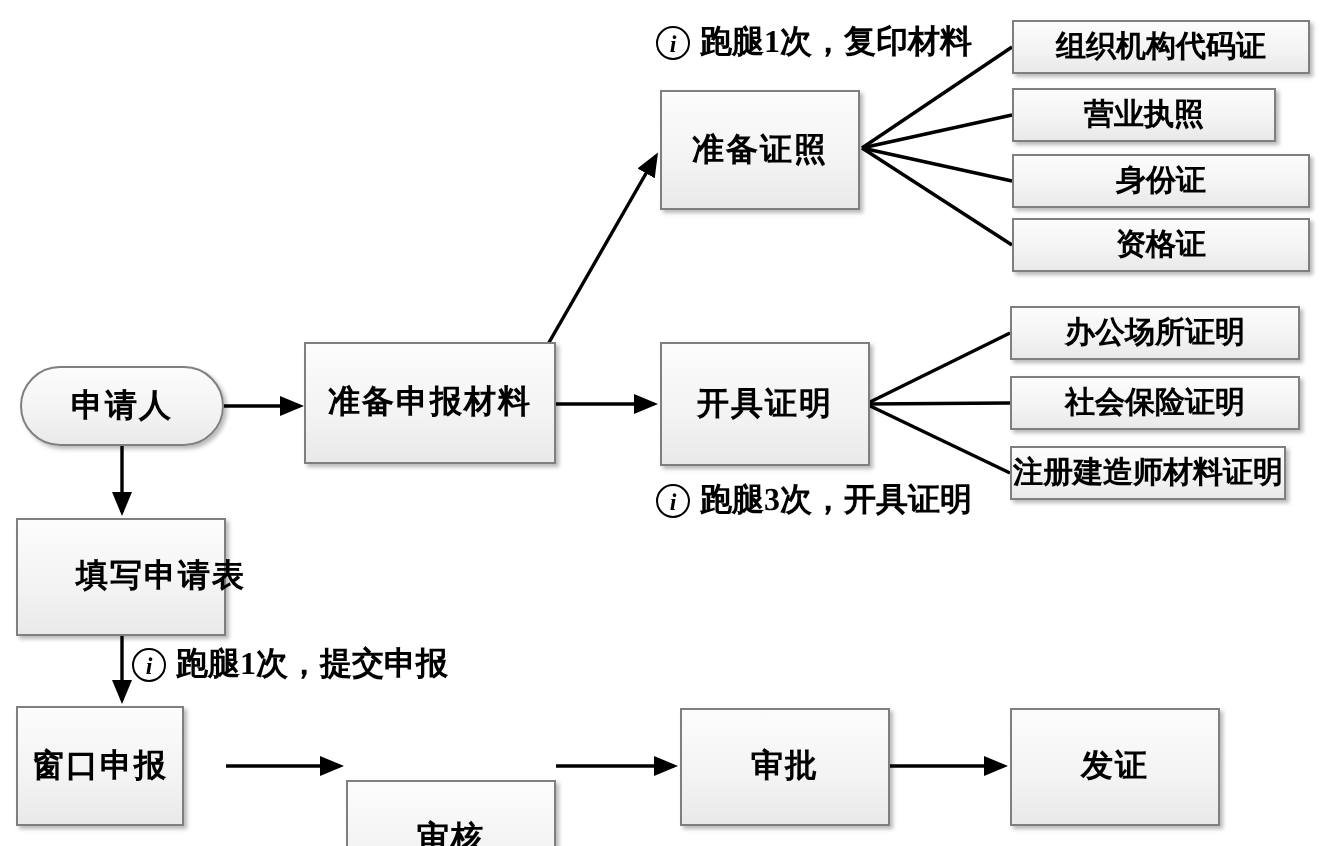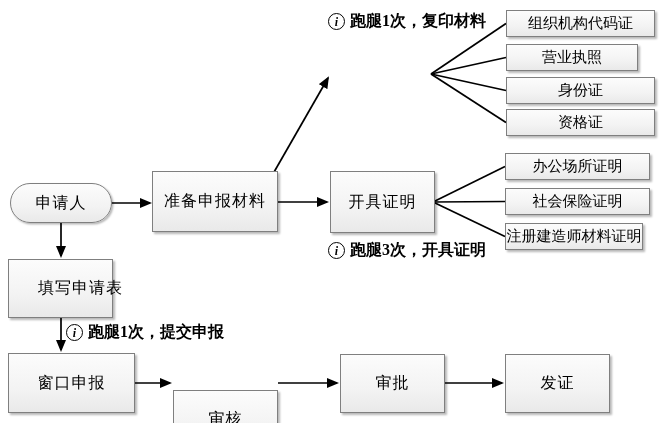--- a/index.html
+++ b/index.html
@@ -11,21 +11,21 @@
     overflow:hidden;
   }
   .wires{position:absolute;left:0;top:0;width:660px;height:423px;}
   .node{
     position:absolute;
     box-sizing:border-box;
     border:1px solid #7f7f7f;
     background:linear-gradient(180deg,#fcfcfc 0%,#f3f3f3 60%,#e9e9e9 100%);
     box-shadow:1.5px 1.5px 2px rgba(0,0,0,0.28);
     display:flex;align-items:center;justify-content:center;
-    font-weight:normal;font-size:16px;color:#000;
+    font-weight:bold;font-size:16px;color:#000;
     white-space:nowrap;
     letter-spacing:1px;
   }
   .stadium{border-radius:20px;}
   .doc{font-size:15px;letter-spacing:0;}
   .annotation{
     position:absolute;
     display:flex;align-items:center;gap:5px;
     font-weight:bold;font-size:16px;color:#000;
     white-space:nowrap;
@@ -62,23 +62,24 @@
     <line x1="431" y1="74" x2="506" y2="57.5" stroke="#000" stroke-width="1.7"></line>
     <line x1="431" y1="74" x2="506" y2="90.5" stroke="#000" stroke-width="1.7"></line>
     <line x1="431" y1="74" x2="506" y2="122.5" stroke="#000" stroke-width="1.7"></line>
     <line x1="433" y1="202" x2="505" y2="166.5" stroke="#000" stroke-width="1.7"></line>
     <line x1="433" y1="202" x2="505" y2="201.5" stroke="#000" stroke-width="1.7"></line>
     <line x1="433" y1="202" x2="505" y2="236.5" stroke="#000" stroke-width="1.7"></line>
   </svg>
 
   <div class="node stadium" style="left:10px;top:183px;width:102px;height:40px;">申请人</div>
   <div class="node" style="left:152px;top:171px;width:126px;height:61px;">准备申报材料</div>
+  <div class="node" style="left:330px;top:45px;width:100px;height:60px;">准备证照</div>
   <div class="node" style="left:330px;top:171px;width:105px;height:62px;">开具证明</div>
   <div class="node" style="left:8px;top:259px;width:105px;height:59px;padding-left:40px;">填写申请表</div>
-  <div class="node" style="left:8px;top:353px;width:127px;height:60px;">窗口申报</div>
+  <div class="node" style="left:8px;top:353px;width:84px;height:60px;">窗口申报</div>
   <div class="node" style="left:173px;top:354px;width:105px;height:59px;margin-top:36px;">审核</div>
   <div class="node" style="left:340px;top:354px;width:105px;height:59px;">审批</div>
   <div class="node" style="left:505px;top:354px;width:105px;height:59px;">发证</div>
 
   <div class="node doc" style="left:506px;top:10px;width:149px;height:27px;">组织机构代码证</div>
   <div class="node doc" style="left:506px;top:44px;width:132px;height:27px;">营业执照</div>
   <div class="node doc" style="left:506px;top:77px;width:149px;height:27px;">身份证</div>
   <div class="node doc" style="left:506px;top:109px;width:149px;height:27px;">资格证</div>
 
   <div class="node doc" style="left:505px;top:153px;width:145px;height:27px;">办公场所证明</div>

